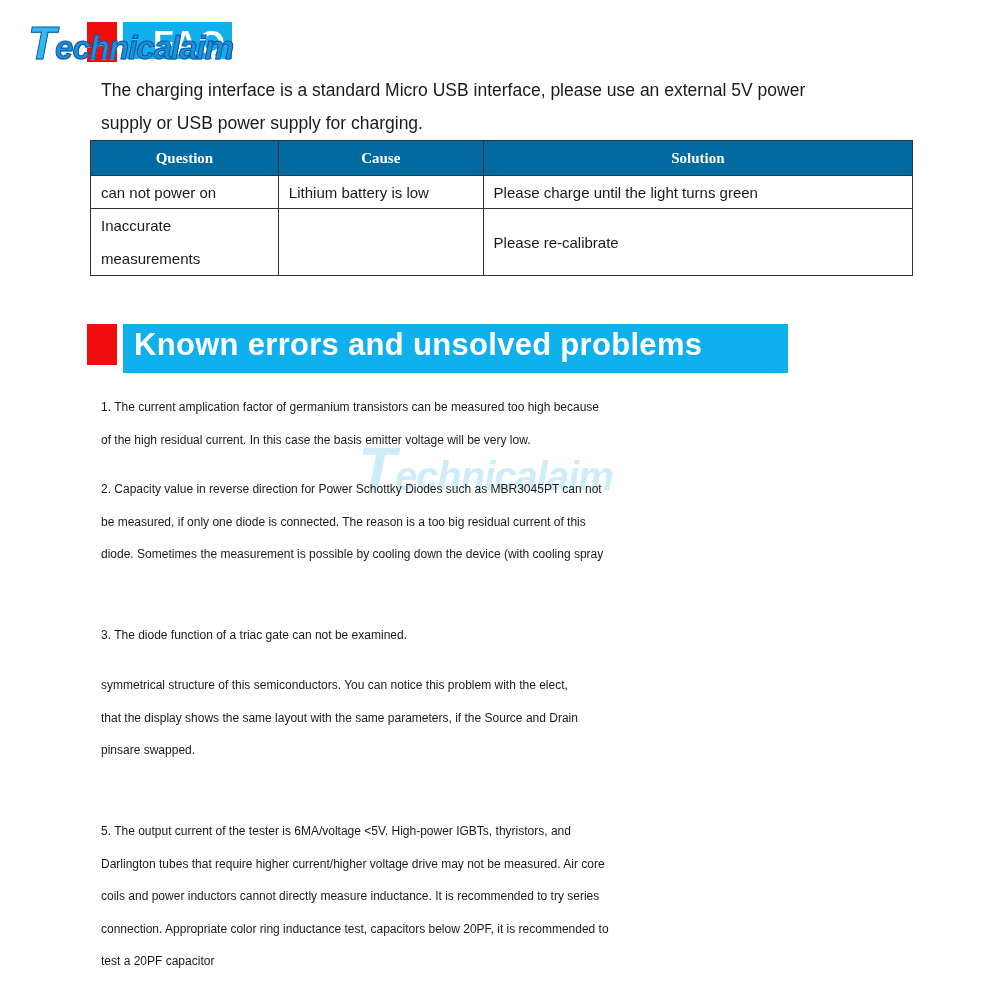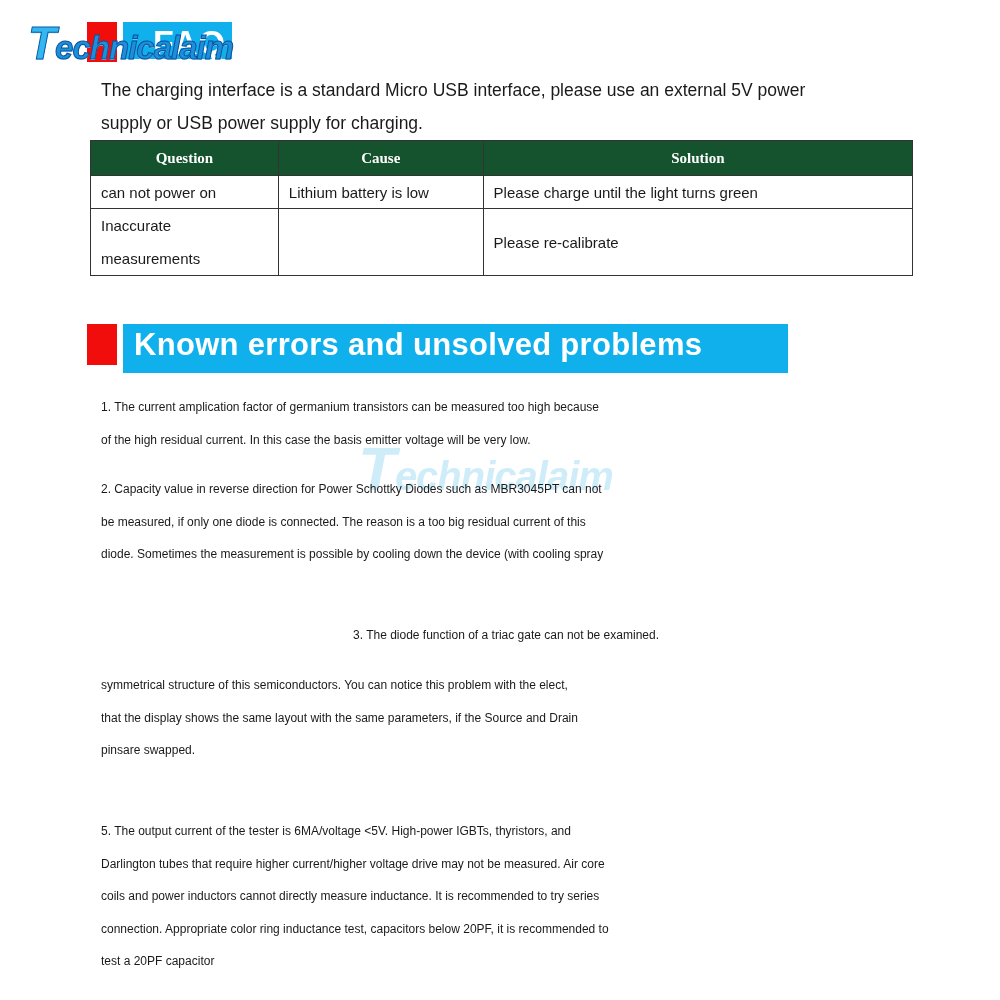--- a/index.html
+++ b/index.html
@@ -22,21 +22,21 @@
     -webkit-text-stroke: 1px #0b4f9c;
     text-shadow: 0 1px 0 #9fdcff;
   }
   .logo .big { font-size: 46px; color: #34b6f0; -webkit-text-stroke: 1px #0b5aa6; }
   .intro { font-size: 17.5px; line-height: 32.5px; color: #1a1a1a; }
   table.faq {
     position: absolute; left: 90px; top: 140px; width: 823px;
     border-collapse: collapse; font-size: 15px;
   }
   table.faq th {
-    background: #14532d; color: #ffffff;
+    background: #0369a1; color: #ffffff;
     font-family: "Liberation Serif", serif; font-weight: bold; font-size: 15px;
     height: 34px; border: 1.5px solid #333; padding: 0;
   }
   table.faq td {
     border: 1.5px solid #333; padding: 0 0 0 10px; color: #1a1a1a;
     vertical-align: middle;
   }
   table.faq tr.r1 td { height: 32px; }
   table.faq tr.r2 td { height: 66px; line-height: 33px; }
   .section-title {
@@ -112,21 +112,21 @@
   <div>1. The current amplication factor of germanium transistors can be measured too high because</div>
   <div>of the high residual current. In this case the basis emitter voltage will be very low.</div>
 </div>
 
 <div class="abs para" style="left:101px;top:473px;">
   <div>2. Capacity value in reverse direction for Power Schottky Diodes such as MBR3045PT can not</div>
   <div>be measured, if only one diode is connected. The reason is a too big residual current of this</div>
   <div>diode. Sometimes the measurement is possible by cooling down the device (with cooling spray</div>
 </div>
 
-<div class="abs para" style="left:101px;top:619px;text-align:center;">
+<div class="abs para" style="left:101px;top:619px;">
   <div>3. The diode function of a triac gate can not be examined.</div>
 </div>
 
 <div class="abs para" style="left:101px;top:669px;">
   <div>symmetrical structure of this semiconductors. You can notice this problem with the elect,</div>
   <div>that the display shows the same layout with the same parameters, if the Source and Drain</div>
   <div>pinsare swapped.</div>
 </div>
 
 <div class="abs para" style="left:101px;top:815px;">

